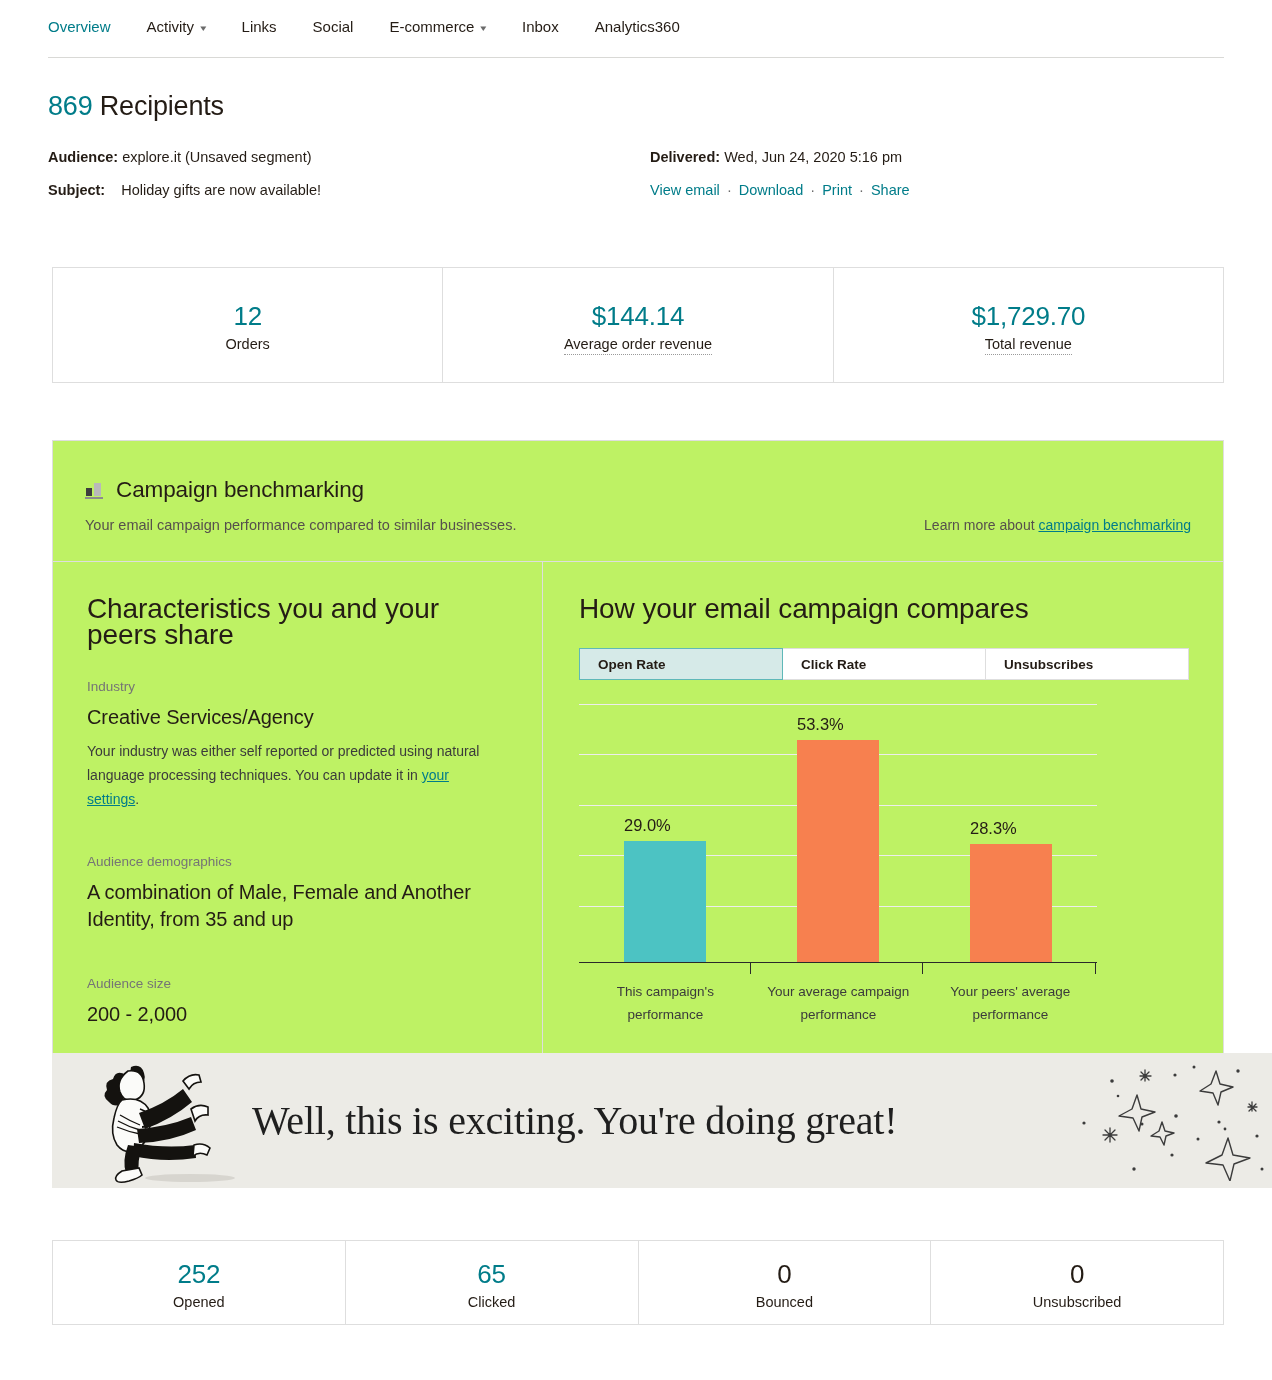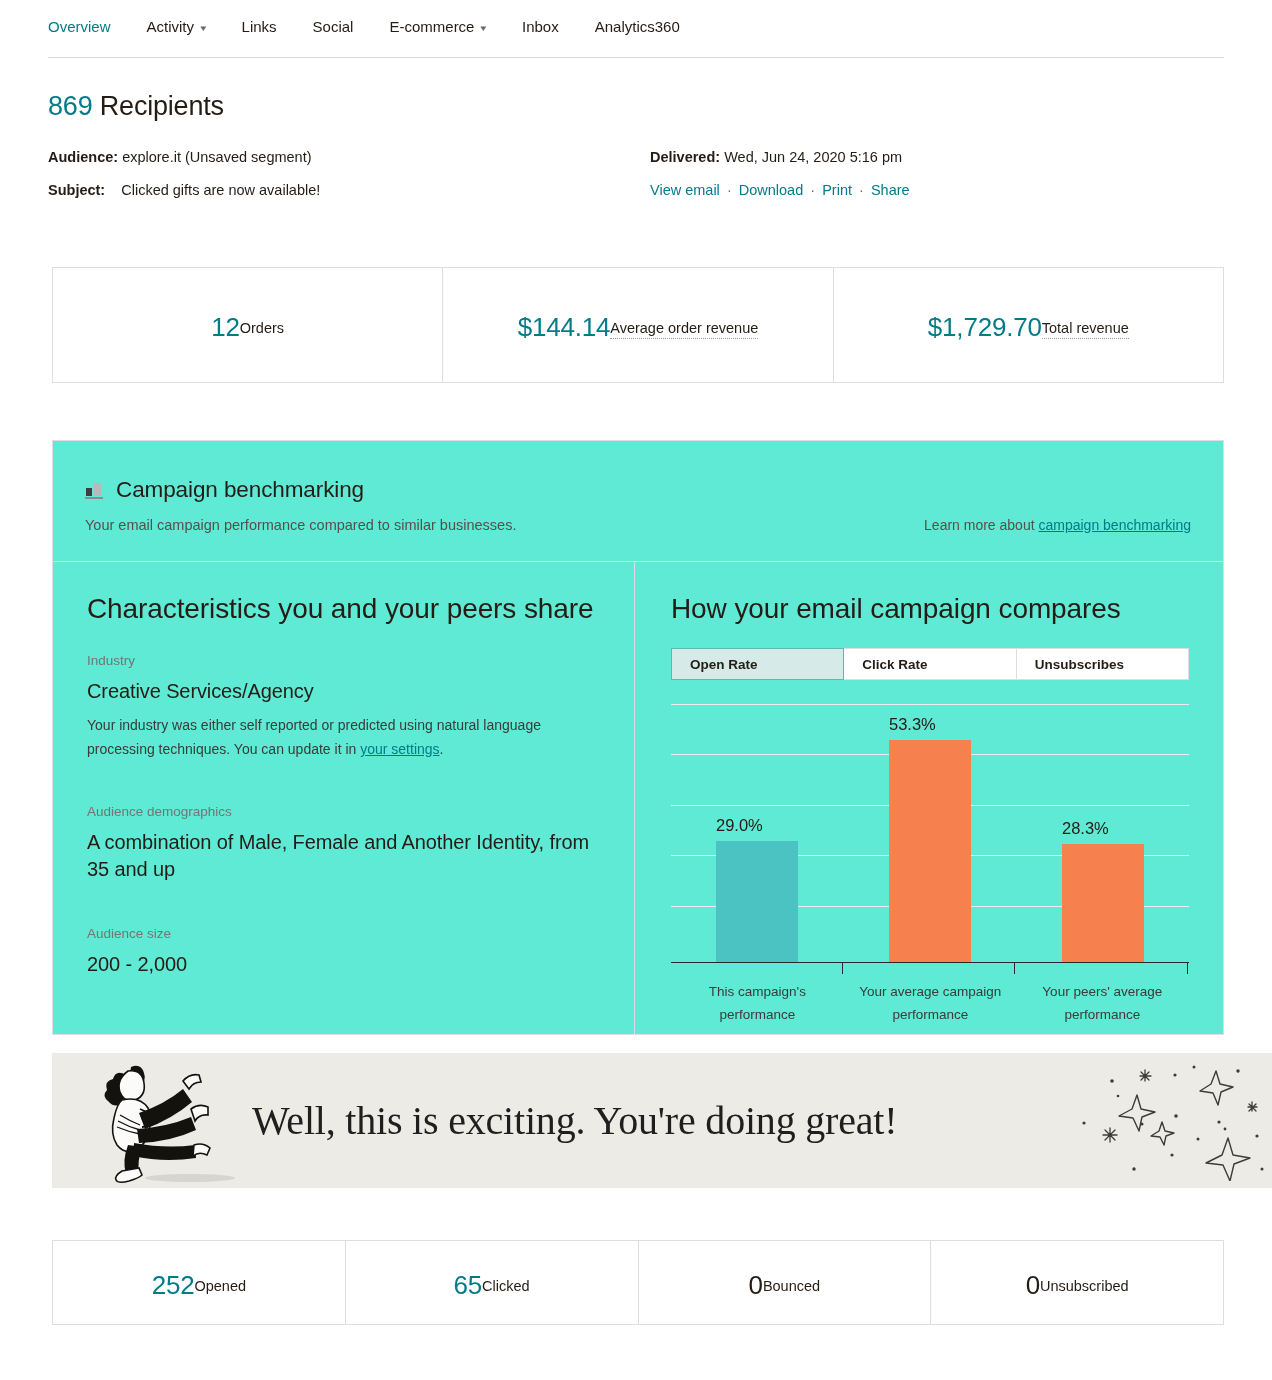--- a/index.html
+++ b/index.html
@@ -75,21 +75,21 @@
     left: 52px; top: 267px;
     width: 1172px; height: 116px;
     border: 1px solid #dedede;
     display: flex;
     background: #fff;
   }
   .stat-strip .cell {
     flex: 1 1 0;
     border-right: 1px solid #dedede;
     display: flex;
-    flex-direction: row;
+    flex-direction: column;
     align-items: center;
     justify-content: center;
     padding-top: 4px;
   }
   .stat-strip .cell:last-child { border-right: 0; }
   .stat-value {
     font-size: 26px;
     line-height: 32px;
     color: #007c89;
     letter-spacing: -0.2px;
@@ -104,21 +104,21 @@
     border-bottom: 1px dotted #9a9a9a;
     cursor: help;
   }
 
   
   .panel {
     position: absolute;
     left: 52px; top: 440px;
     width: 1172px;
     border: 1px solid #dedede;
-    background: #5eead4;
+    background: #bef264;
   }
   .panel-head {
     padding: 35px 32px 26px 32px;
     border-bottom: 1px solid #dedede;
     position: relative;
   }
   .panel-title {
     font-size: 22.5px;
     line-height: 28px;
     display: flex;
@@ -192,21 +192,21 @@
     max-width: 470px;
   }
   .field-note a { color: #007c89; text-decoration: underline; cursor: pointer; }
   .field.demographics { margin-top: 42px; }
   .field.size { margin-top: 42px; }
 
   
   .seg {
     display: flex;
     margin-top: 26px;
-    width: 518px;
+    width: 610px;
   }
   .seg-btn {
     flex: 1 1 0;
     height: 32px;
     border: 1px solid #dedede;
     border-left: 0;
     background: #fff;
     font-size: 13.5px;
     font-weight: bold;
     color: #241c15;
@@ -343,21 +343,21 @@
   <span>Recipients</span>
 </div>
 
 <div class="meta meta-audience">
   <b>Audience:</b>
   <span>explore.it (Unsaved segment)</span>
 </div>
 
 <div class="meta meta-subject">
   <b>Subject:</b>
-  <span class="val">Clicked gifts are now available!</span>
+  <span class="val">Holiday gifts are now available!</span>
 </div>
 
 <div class="meta meta-delivered">
   <b>Delivered:</b>
   <span>Wed, Jun 24, 2020 5:16 pm</span>
 </div>
 
 <div class="meta meta-links">
   <a>View email</a>
   <span class="sep">·</span>

